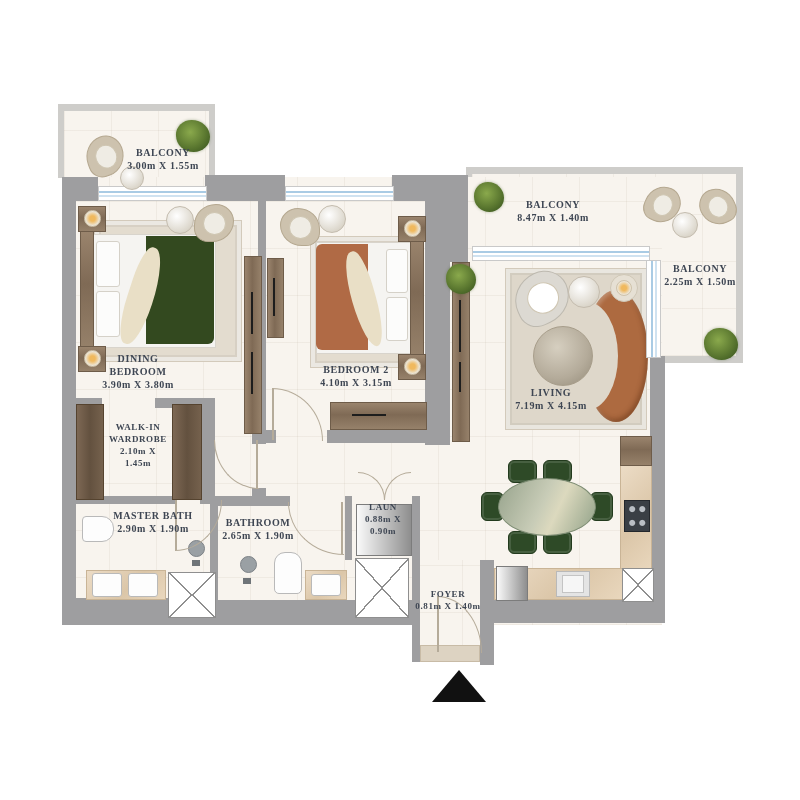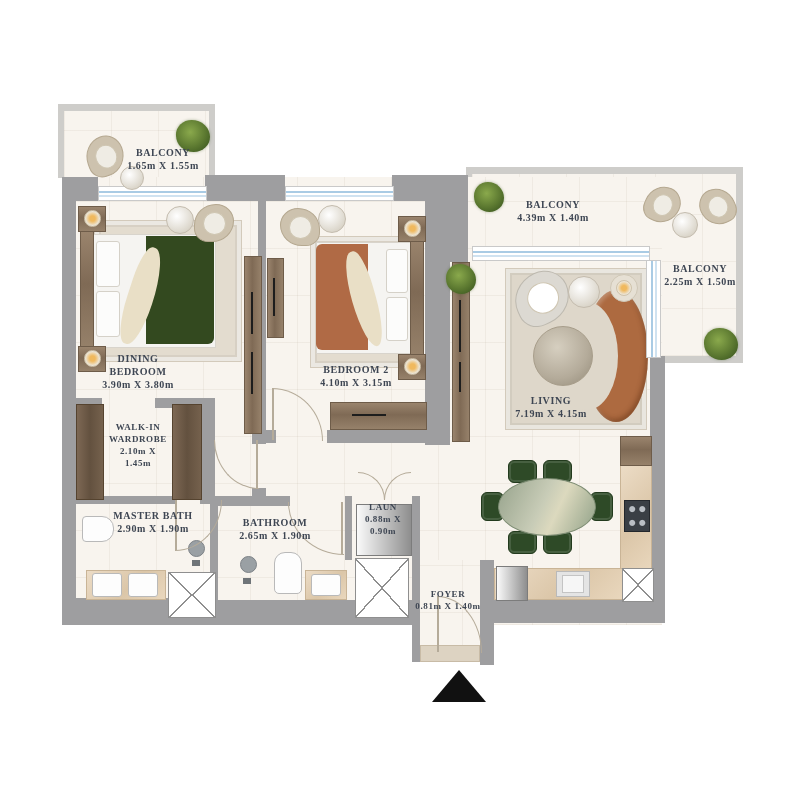--- a/index.html
+++ b/index.html
@@ -213,63 +213,63 @@
       <div class="in"></div>
     </div>
   <div class="tbl" style="left:672px;top:212px;width:24px;height:24px;"></div>
 
   <div class="plant" style="left:704px;top:328px;width:34px;height:32px;"></div>
 
   <div class="abs" style="left:432px;top:670px;width:0;height:0;border-left:27px solid transparent;border-right:27px solid transparent;border-bottom:32px solid #111111;z-index:45;"></div>
 
   <div class="label" style="left:93px;top:146px;width:140px;">
     <div>BALCONY</div>
-    <div>1.65m X 1.55m</div>
+    <div>3.00m X 1.55m</div>
   </div>
 
   <div class="label" style="left:68px;top:352px;width:140px;">
     <div>DINING</div>
     <div>BEDROOM</div>
     <div>3.90m X 3.80m</div>
   </div>
 
   <div class="label" style="left:286px;top:363px;width:140px;">
     <div>BEDROOM 2</div>
     <div>4.10m X 3.15m</div>
   </div>
 
   <div class="label" style="left:483px;top:198px;width:140px;">
     <div>BALCONY</div>
-    <div>4.39m X 1.40m</div>
+    <div>8.47m X 1.40m</div>
   </div>
 
   <div class="label" style="left:630px;top:262px;width:140px;">
     <div>BALCONY</div>
     <div>2.25m X 1.50m</div>
   </div>
 
-  <div class="label" style="left:481px;top:394px;width:140px;">
+  <div class="label" style="left:481px;top:386px;width:140px;">
     <div>LIVING</div>
     <div>7.19m X 4.15m</div>
   </div>
 
   <div class="label sm" style="left:102px;top:422px;width:72px;font-size:9px;">
     <div>WALK-IN</div>
     <div>WARDROBE</div>
     <div>2.10m X</div>
     <div>1.45m</div>
   </div>
 
 
   <div class="label" style="left:83px;top:509px;width:140px;">
     <div>MASTER BATH</div>
     <div>2.90m X 1.90m</div>
   </div>
 
-  <div class="label" style="left:205px;top:516px;width:140px;">
+  <div class="label" style="left:188px;top:516px;width:140px;">
     <div>BATHROOM</div>
     <div>2.65m X 1.90m</div>
   </div>
 
   <div class="label sm" style="left:350px;top:502px;width:66px;font-size:9px;">
     <div>LAUN</div>
     <div>0.88m X</div>
     <div>0.90m</div>
   </div>
 

